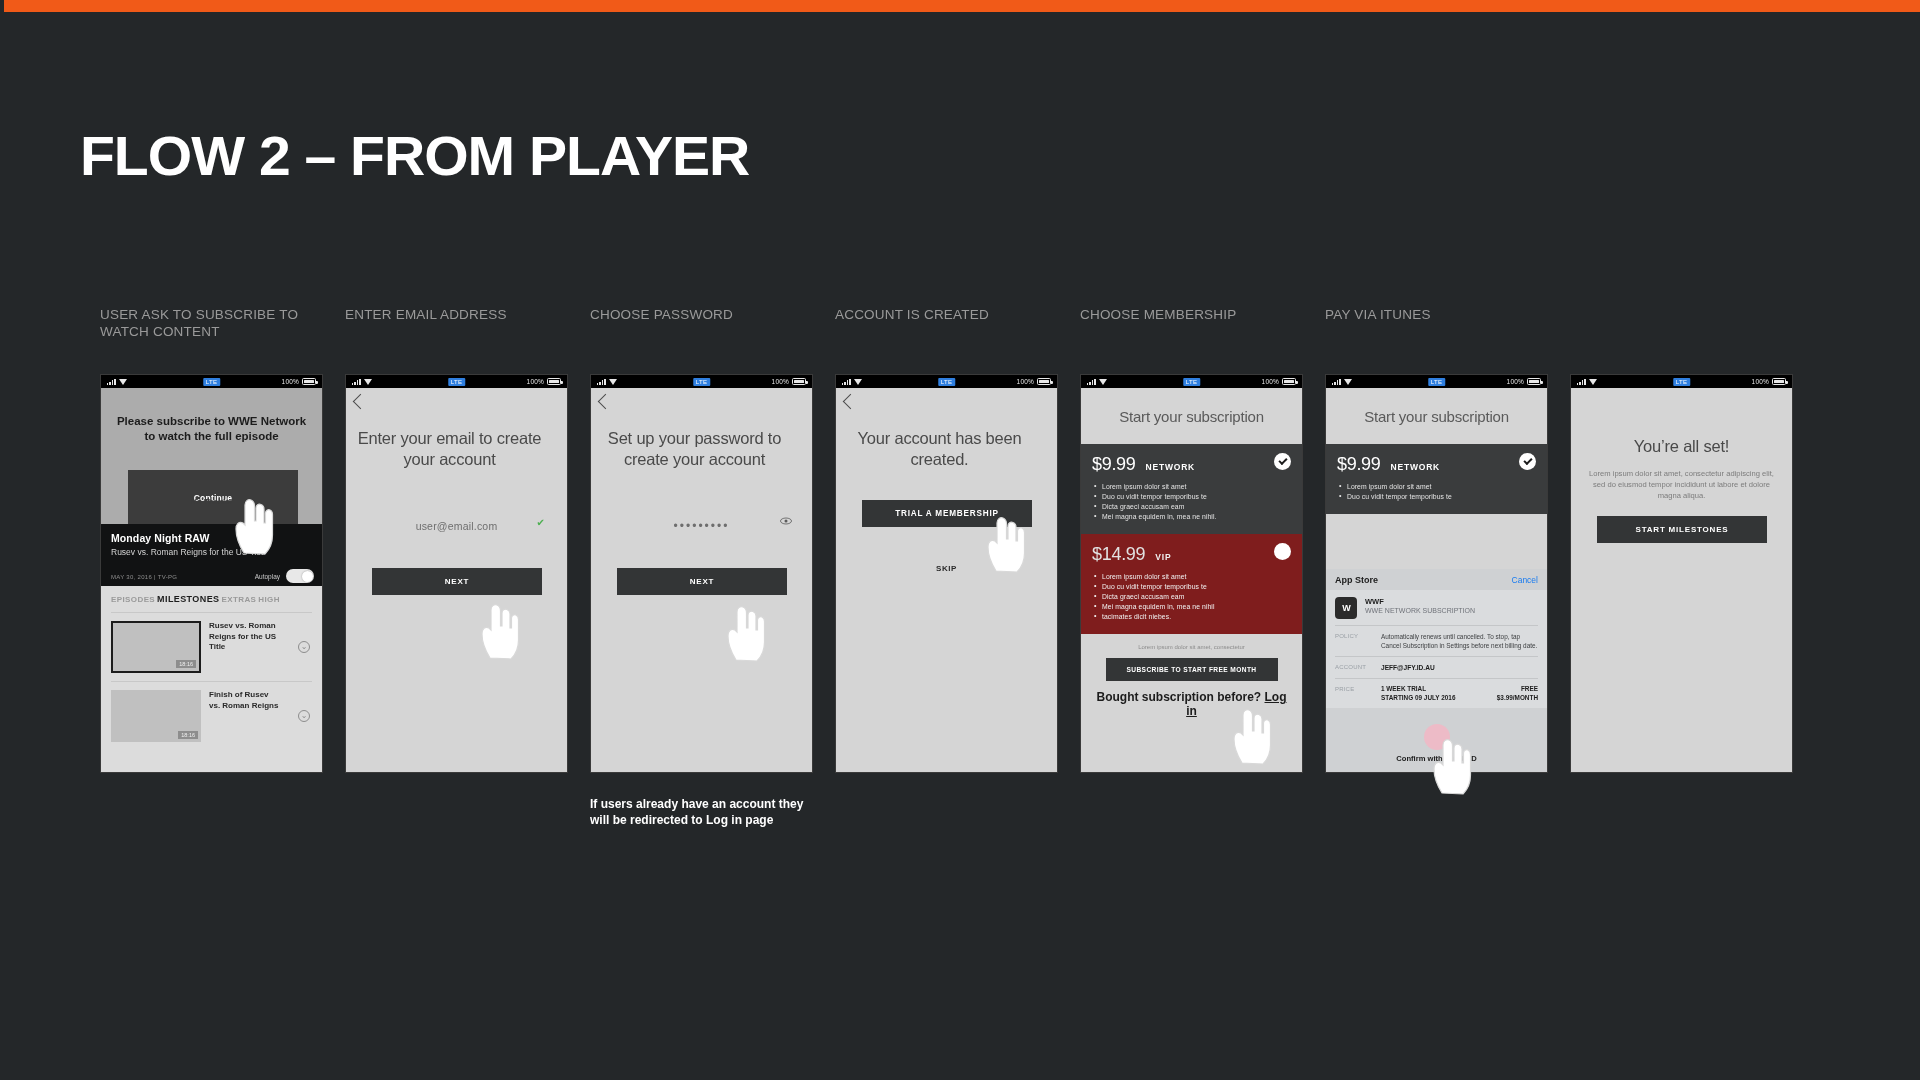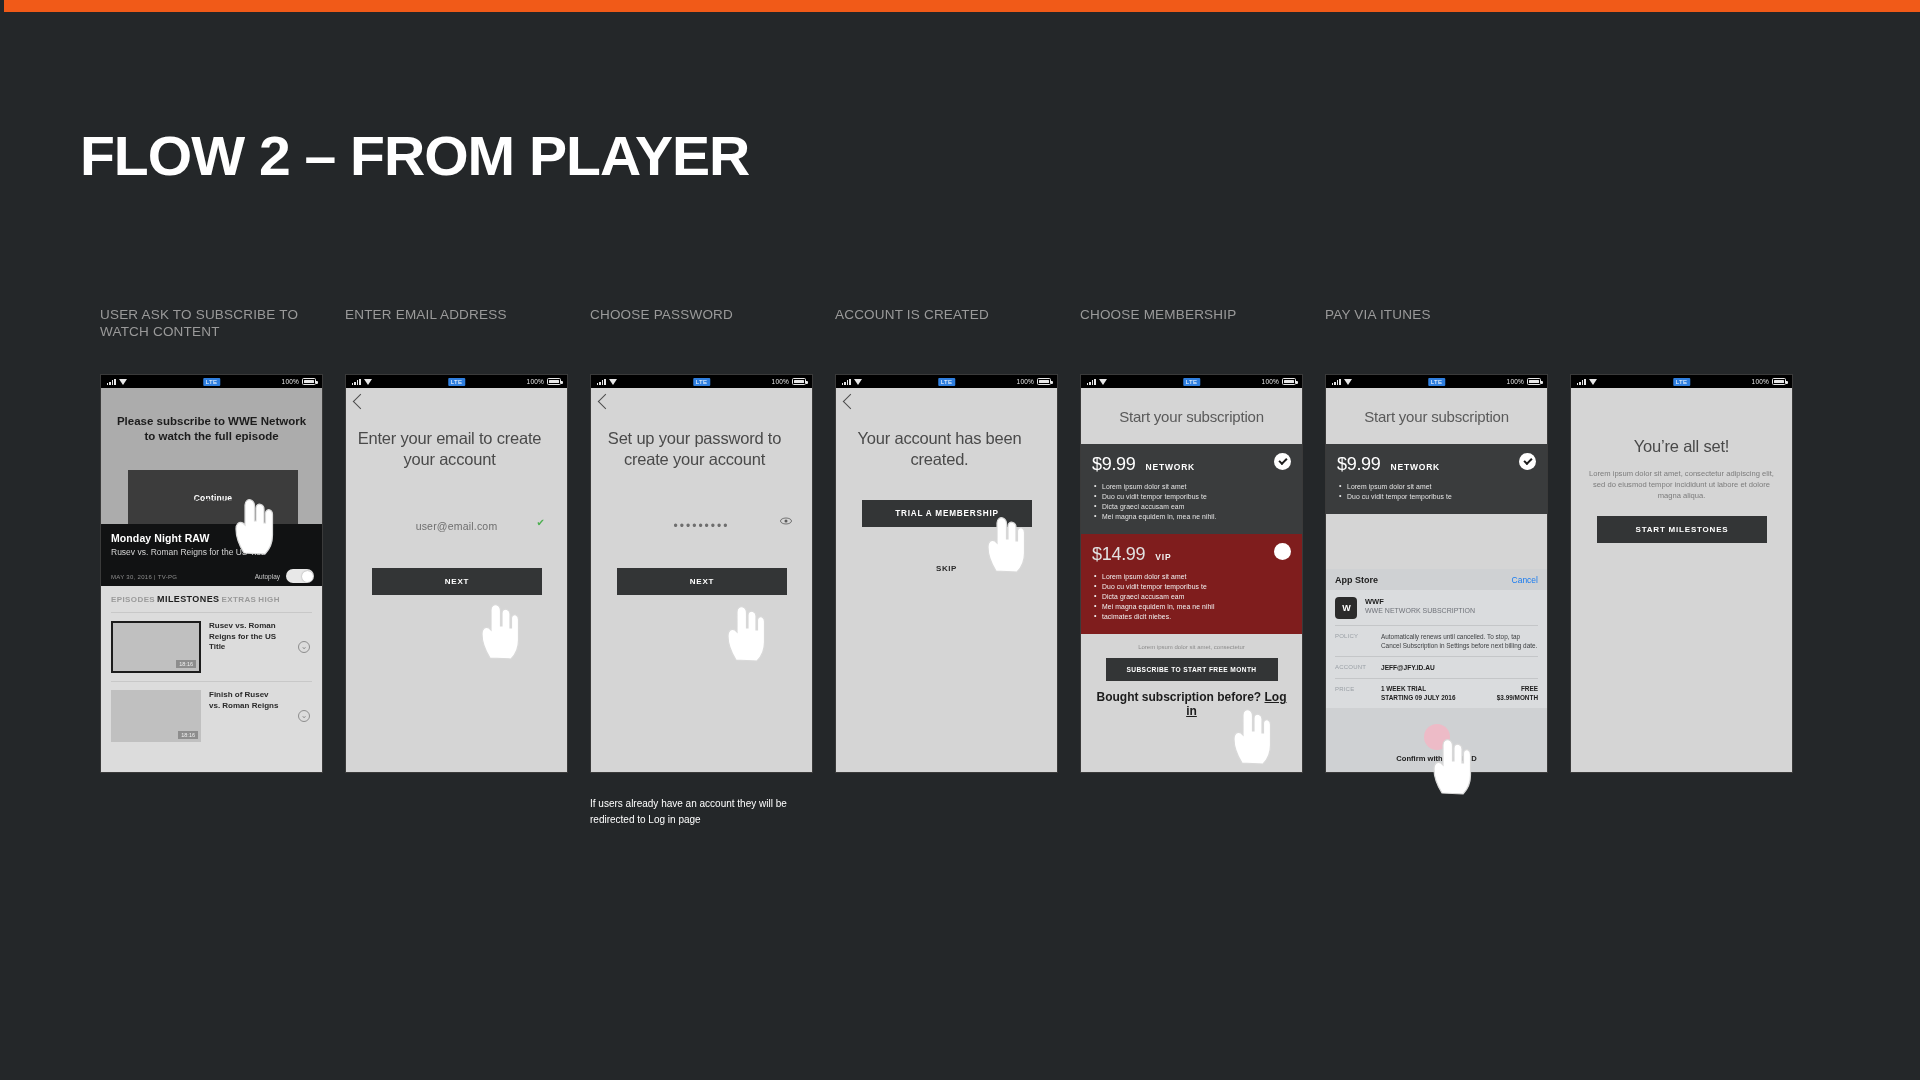--- a/index.html
+++ b/index.html
@@ -192,21 +192,21 @@
   .as-price-line { display:flex; justify-content:space-between; color:#1c1c1c; font-weight:700; font-size:6.4px; }
   .as-confirm { text-align:center; padding:16px 0 6px; position:relative; }
   .as-touch { width:26px; height:26px; border-radius:50%; background:#f2b7c4; margin:0 auto 4px; opacity:.85; }
   .as-confirm-text { color:#1c1c1c; font-size:7.6px; font-weight:700; }
 
   
   .s7-body { position:absolute; left:14px; right:14px; top:80px; text-align:center; color:#7c7c7c; font-size:7.6px; line-height:11px; }
   .s7-btn { position:absolute; left:26px; top:128px; }
 
   .note {
-    position:absolute; color:#fff; font-size:10px; line-height:16px; font-weight:400;
+    position:absolute; color:#fff; font-size:12px; line-height:16px; font-weight:700;
     width:230px;
   }
 </style>
 </head>
 <body>
 
 <div class="page">
 
   <div class="top-bar">
     <div class="top-bar-notch"></div>

